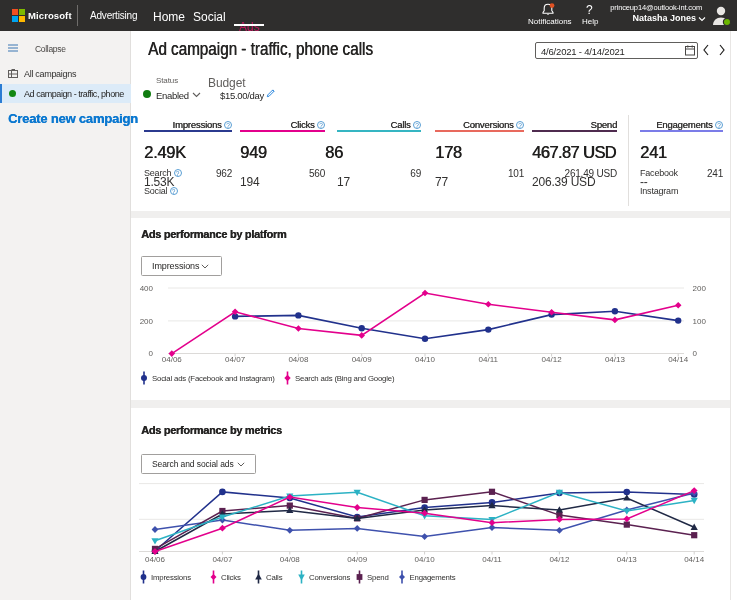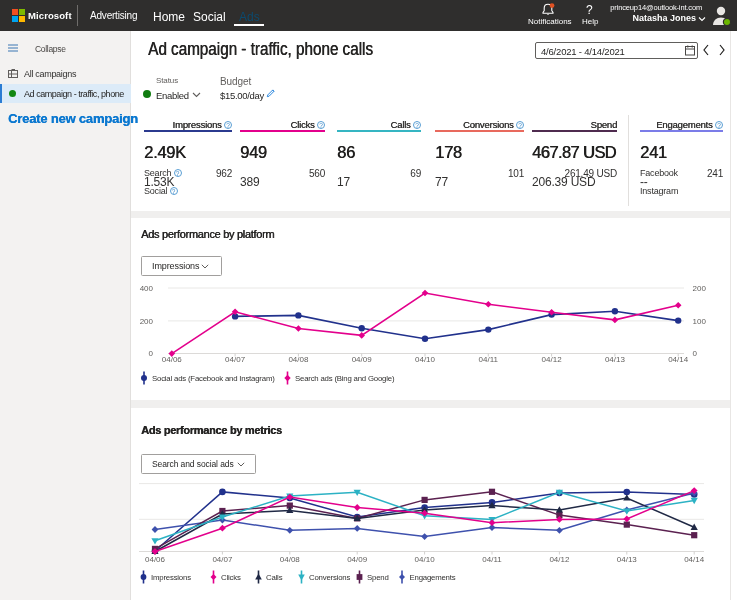--- a/index.html
+++ b/index.html
@@ -13,21 +13,21 @@
 
 <div class="abs" style="left:12px;top:9px;width:6px;height:6px;background:#f25022"></div>
 <div class="abs" style="left:19px;top:9px;width:6px;height:6px;background:#7fba00"></div>
 <div class="abs" style="left:12px;top:16px;width:6px;height:6px;background:#00a4ef"></div>
 <div class="abs" style="left:19px;top:16px;width:6px;height:6px;background:#ffb900"></div>
 <div class="abs" style="left:28px;top:10px;font-size:9.5px;font-weight:700;color:#fff;letter-spacing:0.1px">Microsoft</div>
 <div class="abs" style="left:77px;top:5px;width:1px;height:21px;background:#6f6d6b"></div>
 <div class="abs" style="left:90px;top:10px;font-size:10px;font-weight:400;color:#fff;letter-spacing:-0.2px">Advertising</div>
 <div class="abs" style="left:153px;top:10px;font-size:12px;color:#fff">Home</div>
 <div class="abs" style="left:193px;top:10px;font-size:12px;color:#fff">Social</div>
-<div class="abs" style="left:239px;top:10px;font-size:12px;color:#0c4a6e">Ads</div>
+<div class="abs" style="left:239px;top:20px;font-size:12px;color:#be185d">Ads</div>
 <div class="abs" style="left:234px;top:24px;width:30px;height:2px;background:#fff"></div>
 
 <svg class="abs" style="left:541px;top:3px" width="14" height="13" viewBox="0 0 14 13">
  <path d="M7 1.2c-2.3 0-3.8 1.7-3.8 3.9v2.6L2 9.5v0.8h10V9.5l-1.2-1.8V5.1C10.8 2.9 9.3 1.2 7 1.2z" fill="none" stroke="#fff" stroke-width="1.1"></path>
  <path d="M5.8 11.2a1.3 1.3 0 0 0 2.4 0z" fill="#fff"></path>
  <circle cx="11" cy="2.6" r="2.4" fill="#e05122"></circle>
 </svg>
 <div class="abs" style="left:528px;top:17px;font-size:8px;color:#fff">Notifications</div>
 <div class="abs" style="left:586px;top:3px;font-size:12px;color:#fff">?</div>
 <div class="abs" style="left:582px;top:17px;font-size:8px;color:#fff">Help</div>
@@ -76,21 +76,21 @@
 <svg class="abs" style="left:718px;top:44px" width="8" height="12" viewBox="0 0 8 12">
     <path d="M2 1 L6 6 L2 11" fill="none" stroke="#201f1e" stroke-width="1.2"></path>
   </svg>
 
 <div class="abs" style="left:156px;top:76px;font-size:8px;letter-spacing:-0.1px;color:#605e5c">Status</div>
 <div class="abs" style="left:143px;top:90px;width:8px;height:8px;border-radius:50%;background:#107c10"></div>
 <div class="abs" style="left:156px;top:90px;font-size:9.5px;letter-spacing:-0.3px;color:#201f1e">Enabled</div>
 <svg class="abs" style="left:192px;top:92px" width="9" height="6" viewBox="0 0 9 6">
     <path d="M1 1 L4.5 4.5 L8 1" fill="none" stroke="#605e5c" stroke-width="1.1"></path>
   </svg>
-<div class="abs" style="left:220px;top:76px;font-size:10px;letter-spacing:-0.1px;color:#605e5c">Budget</div>
+<div class="abs" style="left:208px;top:76px;font-size:12px;letter-spacing:-0.1px;color:#605e5c">Budget</div>
 <div class="abs" style="left:220px;top:90px;font-size:9.5px;letter-spacing:-0.3px;color:#201f1e">$15.00/day</div>
 <svg class="abs" style="left:266px;top:88px" width="10" height="10" viewBox="0 0 10 10">
  <path d="M1.3 8.7 L1.8 6.9 L6.8 1.9 L8.1 3.2 L3.1 8.2 Z M6.4 2.3 L7.7 3.6" fill="none" stroke="#2f8ae0" stroke-width="1"></path>
 </svg>
 
 <style>
 .hdr{position:absolute;top:119px;font-size:9.5px;letter-spacing:-0.2px;font-weight:400;text-shadow:0.3px 0 0 #323130;color:#323130;text-align:right;white-space:nowrap}
 .ul{position:absolute;top:130px;height:2px}
 .big{position:absolute;top:143px;font-size:16.5px;letter-spacing:-0.3px;font-weight:400;text-shadow:0.55px 0 0 #201f1e;color:#201f1e;text-align:left;white-space:nowrap}
 .rv1{position:absolute;top:168px;font-size:10px;letter-spacing:-0.2px;color:#323130;text-align:right;white-space:nowrap}
@@ -103,25 +103,25 @@
 <div class="big" style="left:144px;width:88px">2.49K</div>
 <div class="abs rl" style="left:144px;top:168px">Search <span class="info">?</span></div>
 <div class="abs rl" style="left:144px;top:186px">Social <span class="info">?</span></div>
 <div class="rv1" style="left:144px;width:88px">962</div>
 <div class="rv2" style="left:144px;width:88px">1.53K</div>
 
 <div class="hdr" style="left:240px;width:85px">Clicks <span class="info">?</span></div>
 <div class="ul" style="left:240px;width:85px;background:#e3008c"></div>
 <div class="big" style="left:240px;width:85px">949</div>
 <div class="rv1" style="left:240px;width:85px">560</div>
-<div class="rv2" style="left:240px;width:85px">389</div>
+<div class="rv2" style="left:240px;width:85px">194</div>
 
 <div class="hdr" style="left:337px;width:84px">Calls <span class="info">?</span></div>
 <div class="ul" style="left:337px;width:84px;background:#35b5c2"></div>
-<div class="big" style="left:337px;width:84px">86</div>
+<div class="big" style="left:325px;width:84px">86</div>
 <div class="rv1" style="left:337px;width:84px">69</div>
 <div class="rv2" style="left:337px;width:84px">17</div>
 
 <div class="hdr" style="left:435px;width:89px">Conversions <span class="info">?</span></div>
 <div class="ul" style="left:435px;width:89px;background:#e8695d"></div>
 <div class="big" style="left:435px;width:89px">178</div>
 <div class="rv1" style="left:435px;width:89px">101</div>
 <div class="rv2" style="left:435px;width:89px">77</div>
 
 <div class="hdr" style="left:532px;width:85px">Spend</div>
@@ -133,21 +133,21 @@
 <div class="abs" style="left:628px;top:115px;width:1px;height:91px;background:#e1dfdd"></div>
 
 <div class="hdr" style="left:640px;width:83px">Engagements <span class="info">?</span></div>
 <div class="ul" style="left:640px;width:83px;background:#7b7ce8"></div>
 <div class="big" style="left:640px;width:83px">241</div>
 <div class="abs rl" style="left:640px;top:168px">Facebook</div>
 <div class="abs rl" style="left:640px;top:186px">Instagram</div>
 <div class="rv1" style="left:640px;width:83px">241</div>
 <div class="rv2" style="left:640px;width:83px">--</div>
 
-<div class="abs" style="left:141px;top:228px;font-size:11px;letter-spacing:-0.3px;font-weight:400;text-shadow:0.4px 0 0 #252423;color:#252423">Ads performance by platform</div>
+<div class="abs" style="left:141px;top:228px;font-size:11px;letter-spacing:-0.3px;font-weight:700;text-shadow:0.4px 0 0 #252423;color:#252423">Ads performance by platform</div>
 <div class="abs" style="left:141px;top:256px;width:81px;height:20px;border:1px solid #a19f9d;border-radius:1.5px;background:#fff"></div>
 <div class="abs" style="left:152px;top:261px;font-size:9px;letter-spacing:-0.1px;color:#201f1e">Impressions</div>
 <svg class="abs" style="left:201px;top:264px" width="8" height="5" viewBox="0 0 8 5">
     <path d="M0.8 0.8 L4 4 L7.2 0.8" fill="none" stroke="#605e5c" stroke-width="1"></path>
   </svg>
 
 <svg class="abs" style="left:131px;top:278px" width="606" height="92" viewBox="131 278 606 92" font-family="Liberation Sans, sans-serif">
  <g stroke="#e9e8e6">
       <path d="M168 288H684M168 320.9H684"></path>
     </g>

